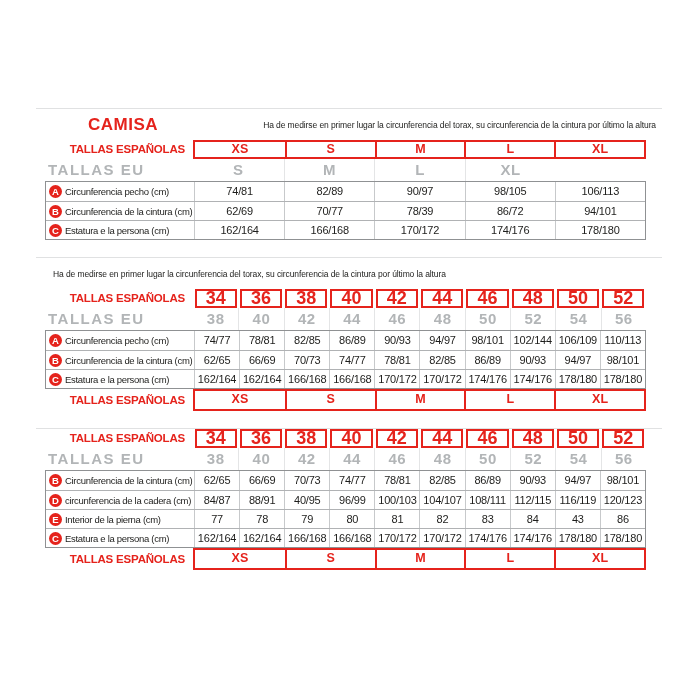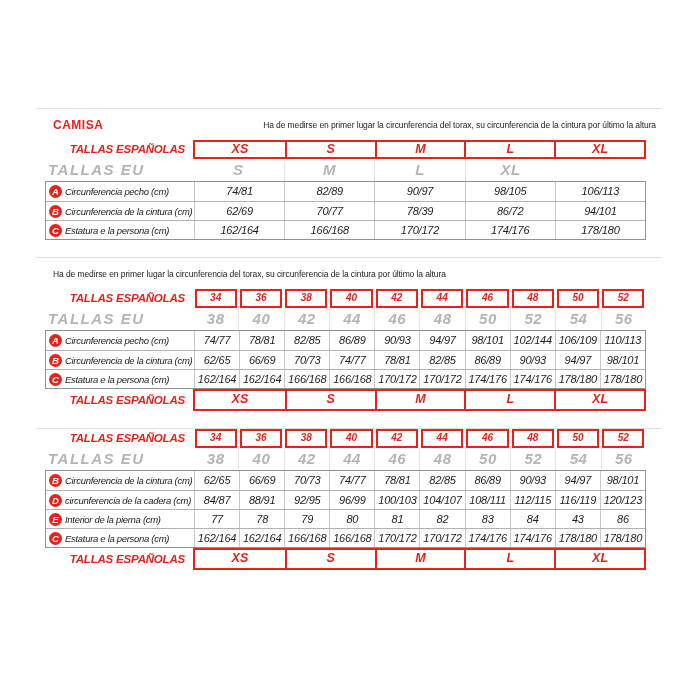--- a/index.html
+++ b/index.html
@@ -11,30 +11,30 @@
     --border-col:#c7c9cb;
     --border-eu:#e4e5e6;
     --divider:#e0e1e2;
   }
   *{box-sizing:border-box;margin:0;padding:0;}
   html,body{width:700px;height:700px;background:#fff;overflow:hidden;}
   body{font-family:"Liberation Sans","DejaVu Sans",sans-serif;color:var(--text);}
   .sheet{position:absolute;left:36px;top:108px;width:626px;}
   .section{border-top:1px solid var(--divider);padding-bottom:17px;}
   .sec-head{display:flex;justify-content:space-between;align-items:center;height:31px;padding:0 6px 0 17px;}
-  .sec-title{color:var(--red);font-weight:bold;font-size:12px;letter-spacing:.5px;white-space:nowrap;}
+  .sec-title{color:var(--red);font-weight:bold;font-size:17px;letter-spacing:.5px;white-space:nowrap;margin-left:35px;}
   .sec-note{font-size:8.5px;color:var(--text);white-space:nowrap;letter-spacing:-.1px;}
   .tbl{margin:0 16px 0 9px;}
-  .row{display:grid;grid-template-columns:148px repeat(var(--cols),1fr);font-style:italic;}
+  .row{display:grid;grid-template-columns:148px repeat(var(--cols),1fr);}
   
   .es-row{height:19px;}
   .lbl{white-space:nowrap;}
   .es-lbl,.foot-lbl{color:var(--red);font-weight:bold;font-size:11.5px;text-align:right;padding-right:8px;letter-spacing:-.2px;}
   .es-lbl{line-height:19px;}
-  .es-box{border:2px solid var(--red);margin:0 1.5px;color:var(--red);font-weight:bold;font-size:10px;text-align:center;line-height:14px;}
+  .es-box{border:2px solid var(--red);margin:0 1.5px;color:var(--red);font-weight:bold;font-size:18px;text-align:center;line-height:14px;}
   .es-strip{grid-column:2 / -1;display:grid;grid-template-columns:repeat(var(--cols),1fr);border:2px solid var(--red);}
   .es-strip .es-cell{color:var(--red);font-weight:bold;font-size:12.5px;text-align:center;line-height:14px;}
   .es-strip .es-cell + .es-cell{border-left:2px solid var(--red);}
   
   .eu-row{height:22px;}
   .eu-lbl{color:var(--gray-text);font-weight:bold;font-size:15px;letter-spacing:1.5px;padding-left:3px;line-height:22px;}
   .eu-cell{color:var(--gray-text);font-weight:bold;font-size:15px;letter-spacing:.5px;text-align:center;line-height:22px;}
   .eu-cell + .eu-cell{border-left:1px solid var(--border-eu);}
   
   .data-block{border:1px solid var(--border-outer);}
@@ -255,21 +255,21 @@
             <div class="data-cell">94/97</div>
             <div class="data-cell">98/101</div>
           </div>
           <div class="row data-row">
             <div class="data-lbl">
               <div class="circ">D</div>
               <span>circunferencia de la cadera (cm)</span>
             </div>
             <div class="data-cell">84/87</div>
             <div class="data-cell">88/91</div>
-            <div class="data-cell">92/95</div>
+            <div class="data-cell">40/95</div>
             <div class="data-cell">96/99</div>
             <div class="data-cell">100/103</div>
             <div class="data-cell">104/107</div>
             <div class="data-cell">108/111</div>
             <div class="data-cell">112/115</div>
             <div class="data-cell">116/119</div>
             <div class="data-cell">120/123</div>
           </div>
           <div class="row data-row">
             <div class="data-lbl">

